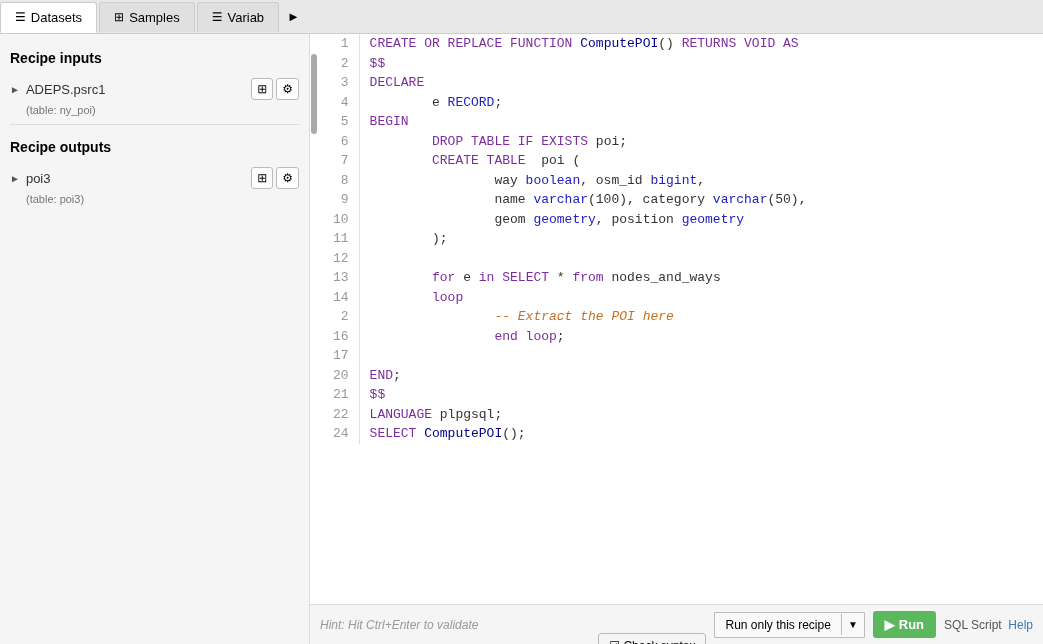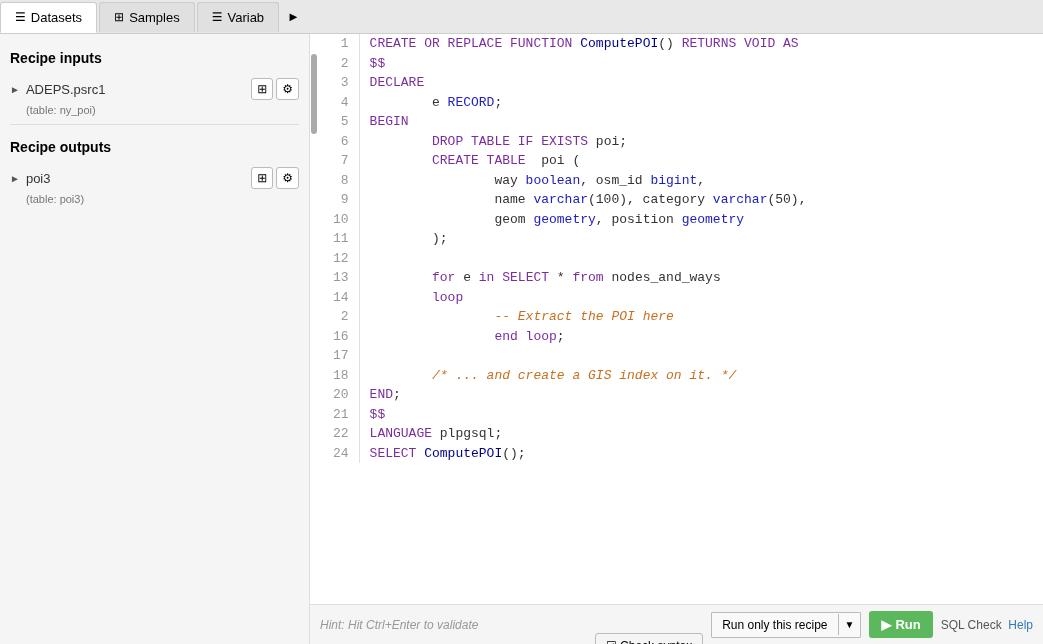--- a/index.html
+++ b/index.html
@@ -185,24 +185,20 @@
           </tr>
           <tr>
             <td class="line-num">16</td>
             <td class="line-code">                <span class="kw">end loop</span>;</td>
           </tr>
           <tr>
             <td class="line-num">17</td>
             <td class="line-code"> </td>
           </tr>
           <tr>
-            <td class="line-num">18</td>
-            <td class="line-code">        <span class="cmt">/* ... and create a GIS index on it. */</span></td>
-          </tr>
-          <tr>
             <td class="line-num">20</td>
             <td class="line-code"><span class="kw">END</span>;</td>
           </tr>
           <tr>
             <td class="line-num">21</td>
             <td class="line-code"><span class="kw">$$</span></td>
           </tr>
           <tr>
             <td class="line-num">22</td>
             <td class="line-code"><span class="kw">LANGUAGE</span> plpgsql;</td>
@@ -223,19 +219,19 @@
       </button>
       <div class="run-dropdown">
         <span class="run-label">Run only this recipe</span>
         <span class="run-caret">▼</span>
       </div>
       <button class="run-btn">
         <span>▶</span>
         <span>Run</span>
       </button>
       <div class="sql-link">
-        <span>SQL Check</span>
+        <span>SQL Script</span>
         &nbsp;<a href="#" class="help-link">Help</a>
       </div>
     </div>
   </div>
 
 </div>
 
 </body></html>

